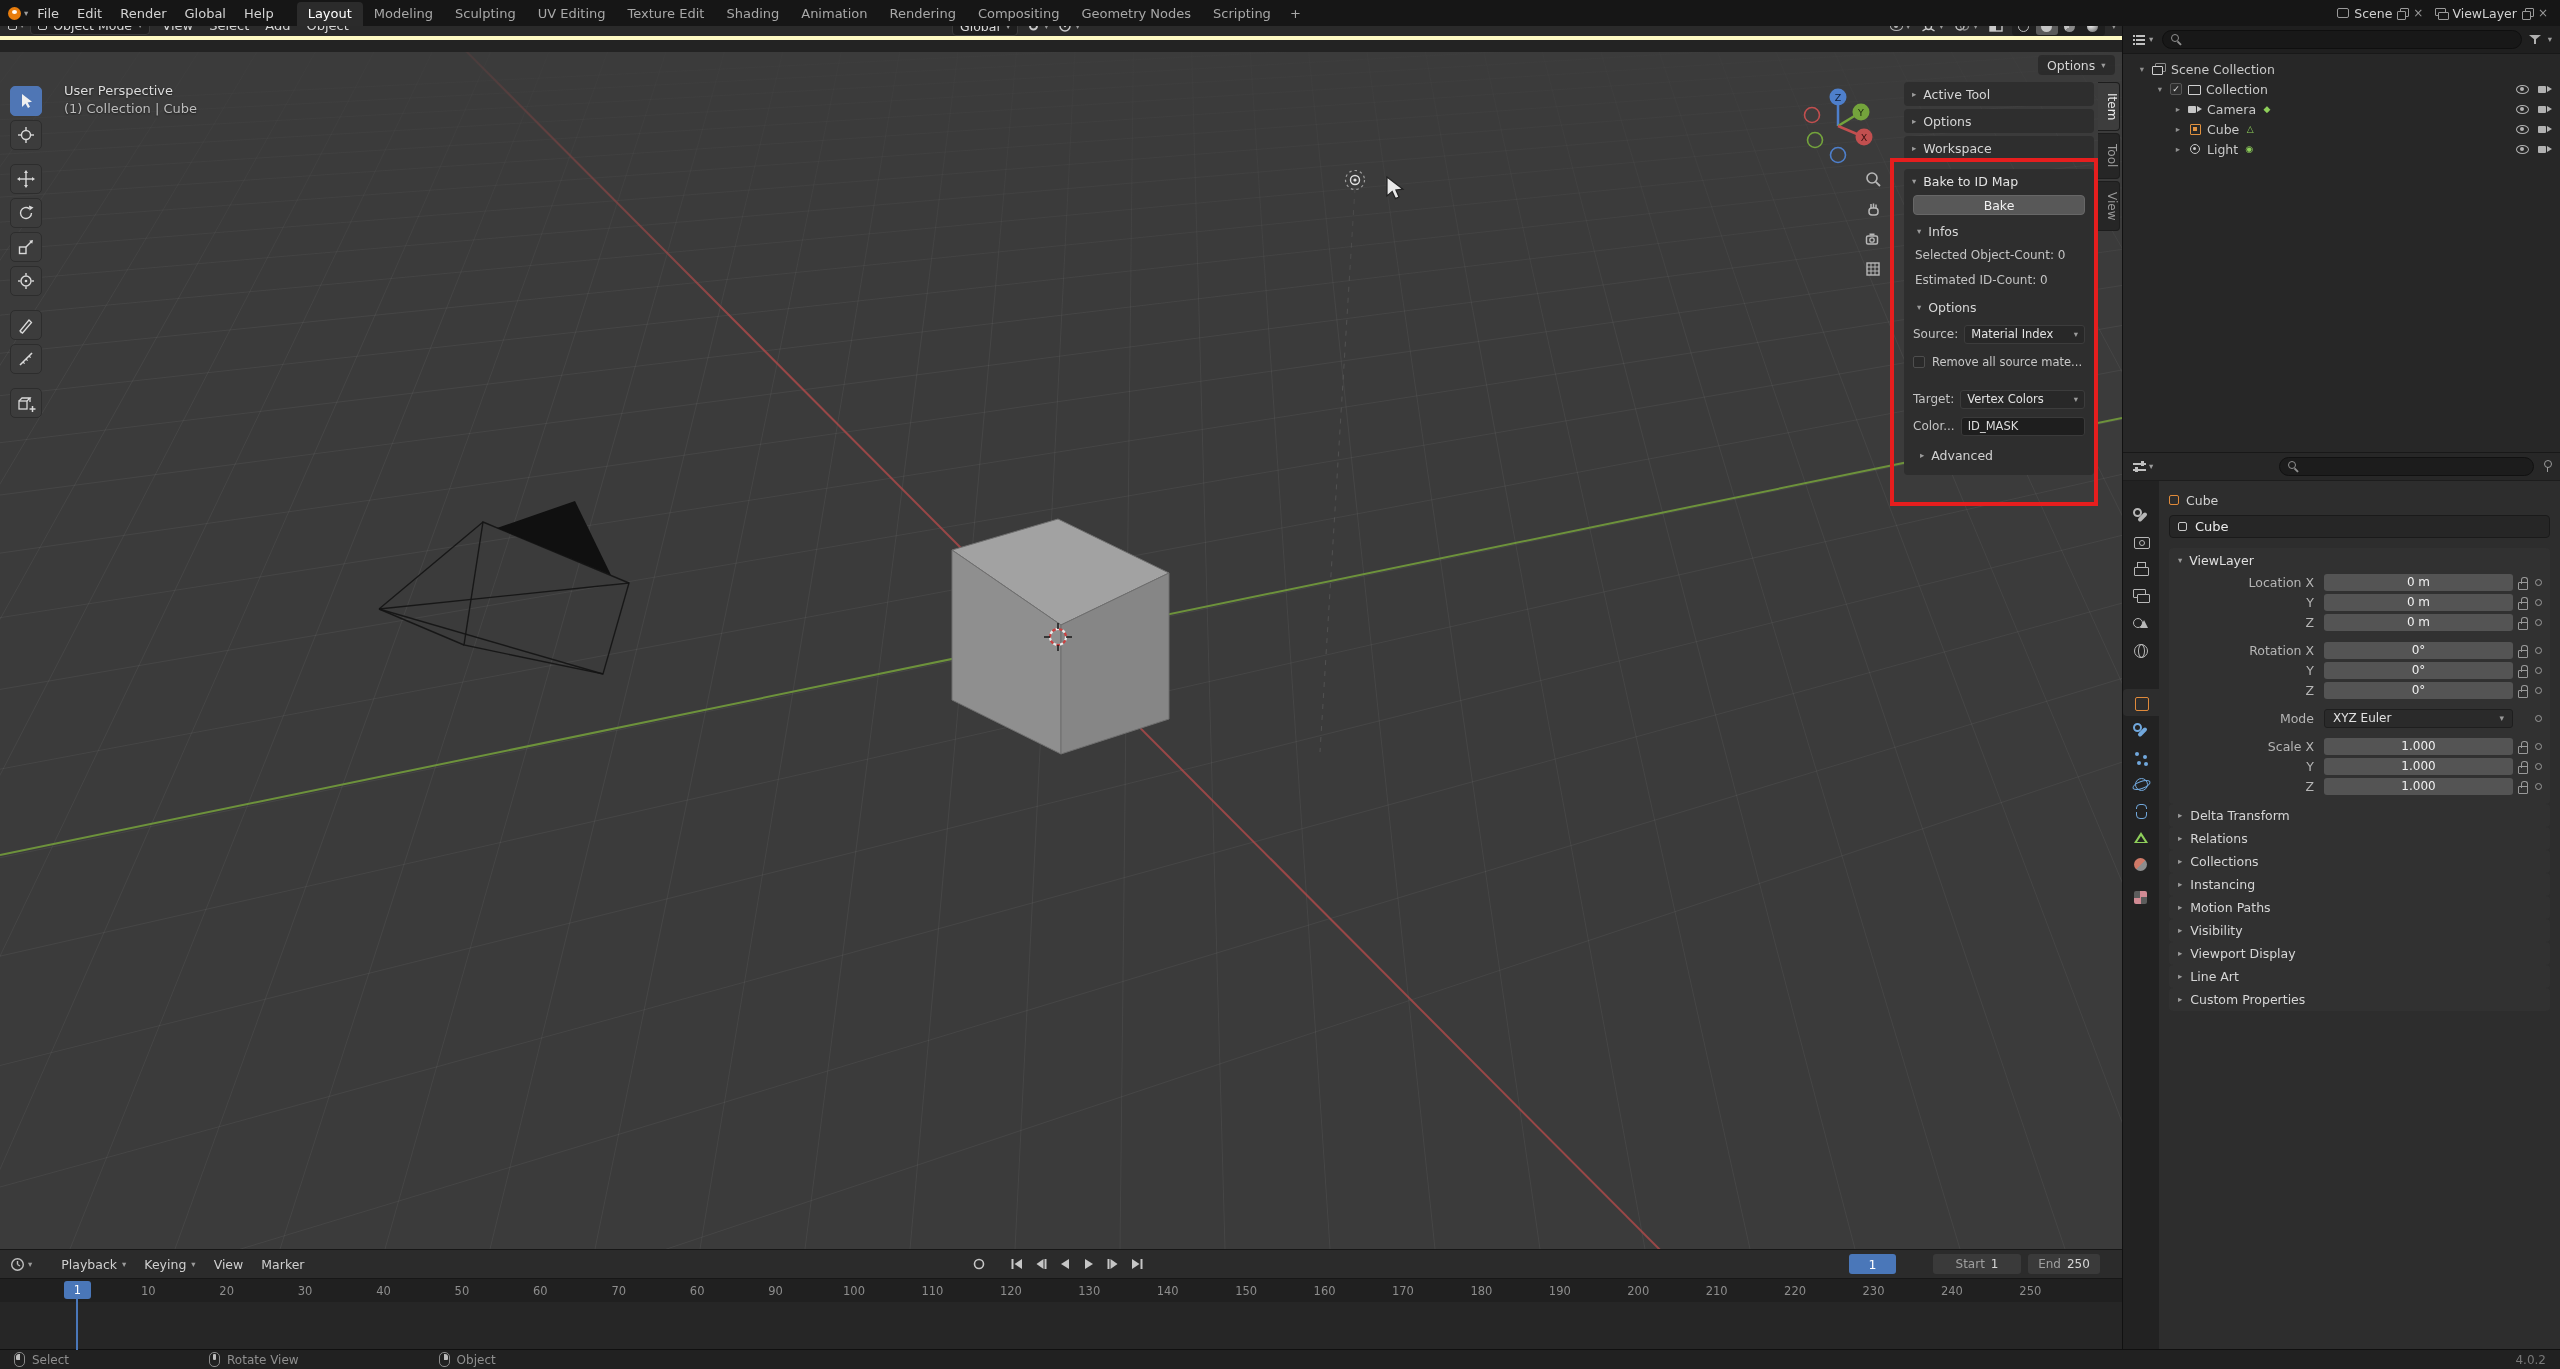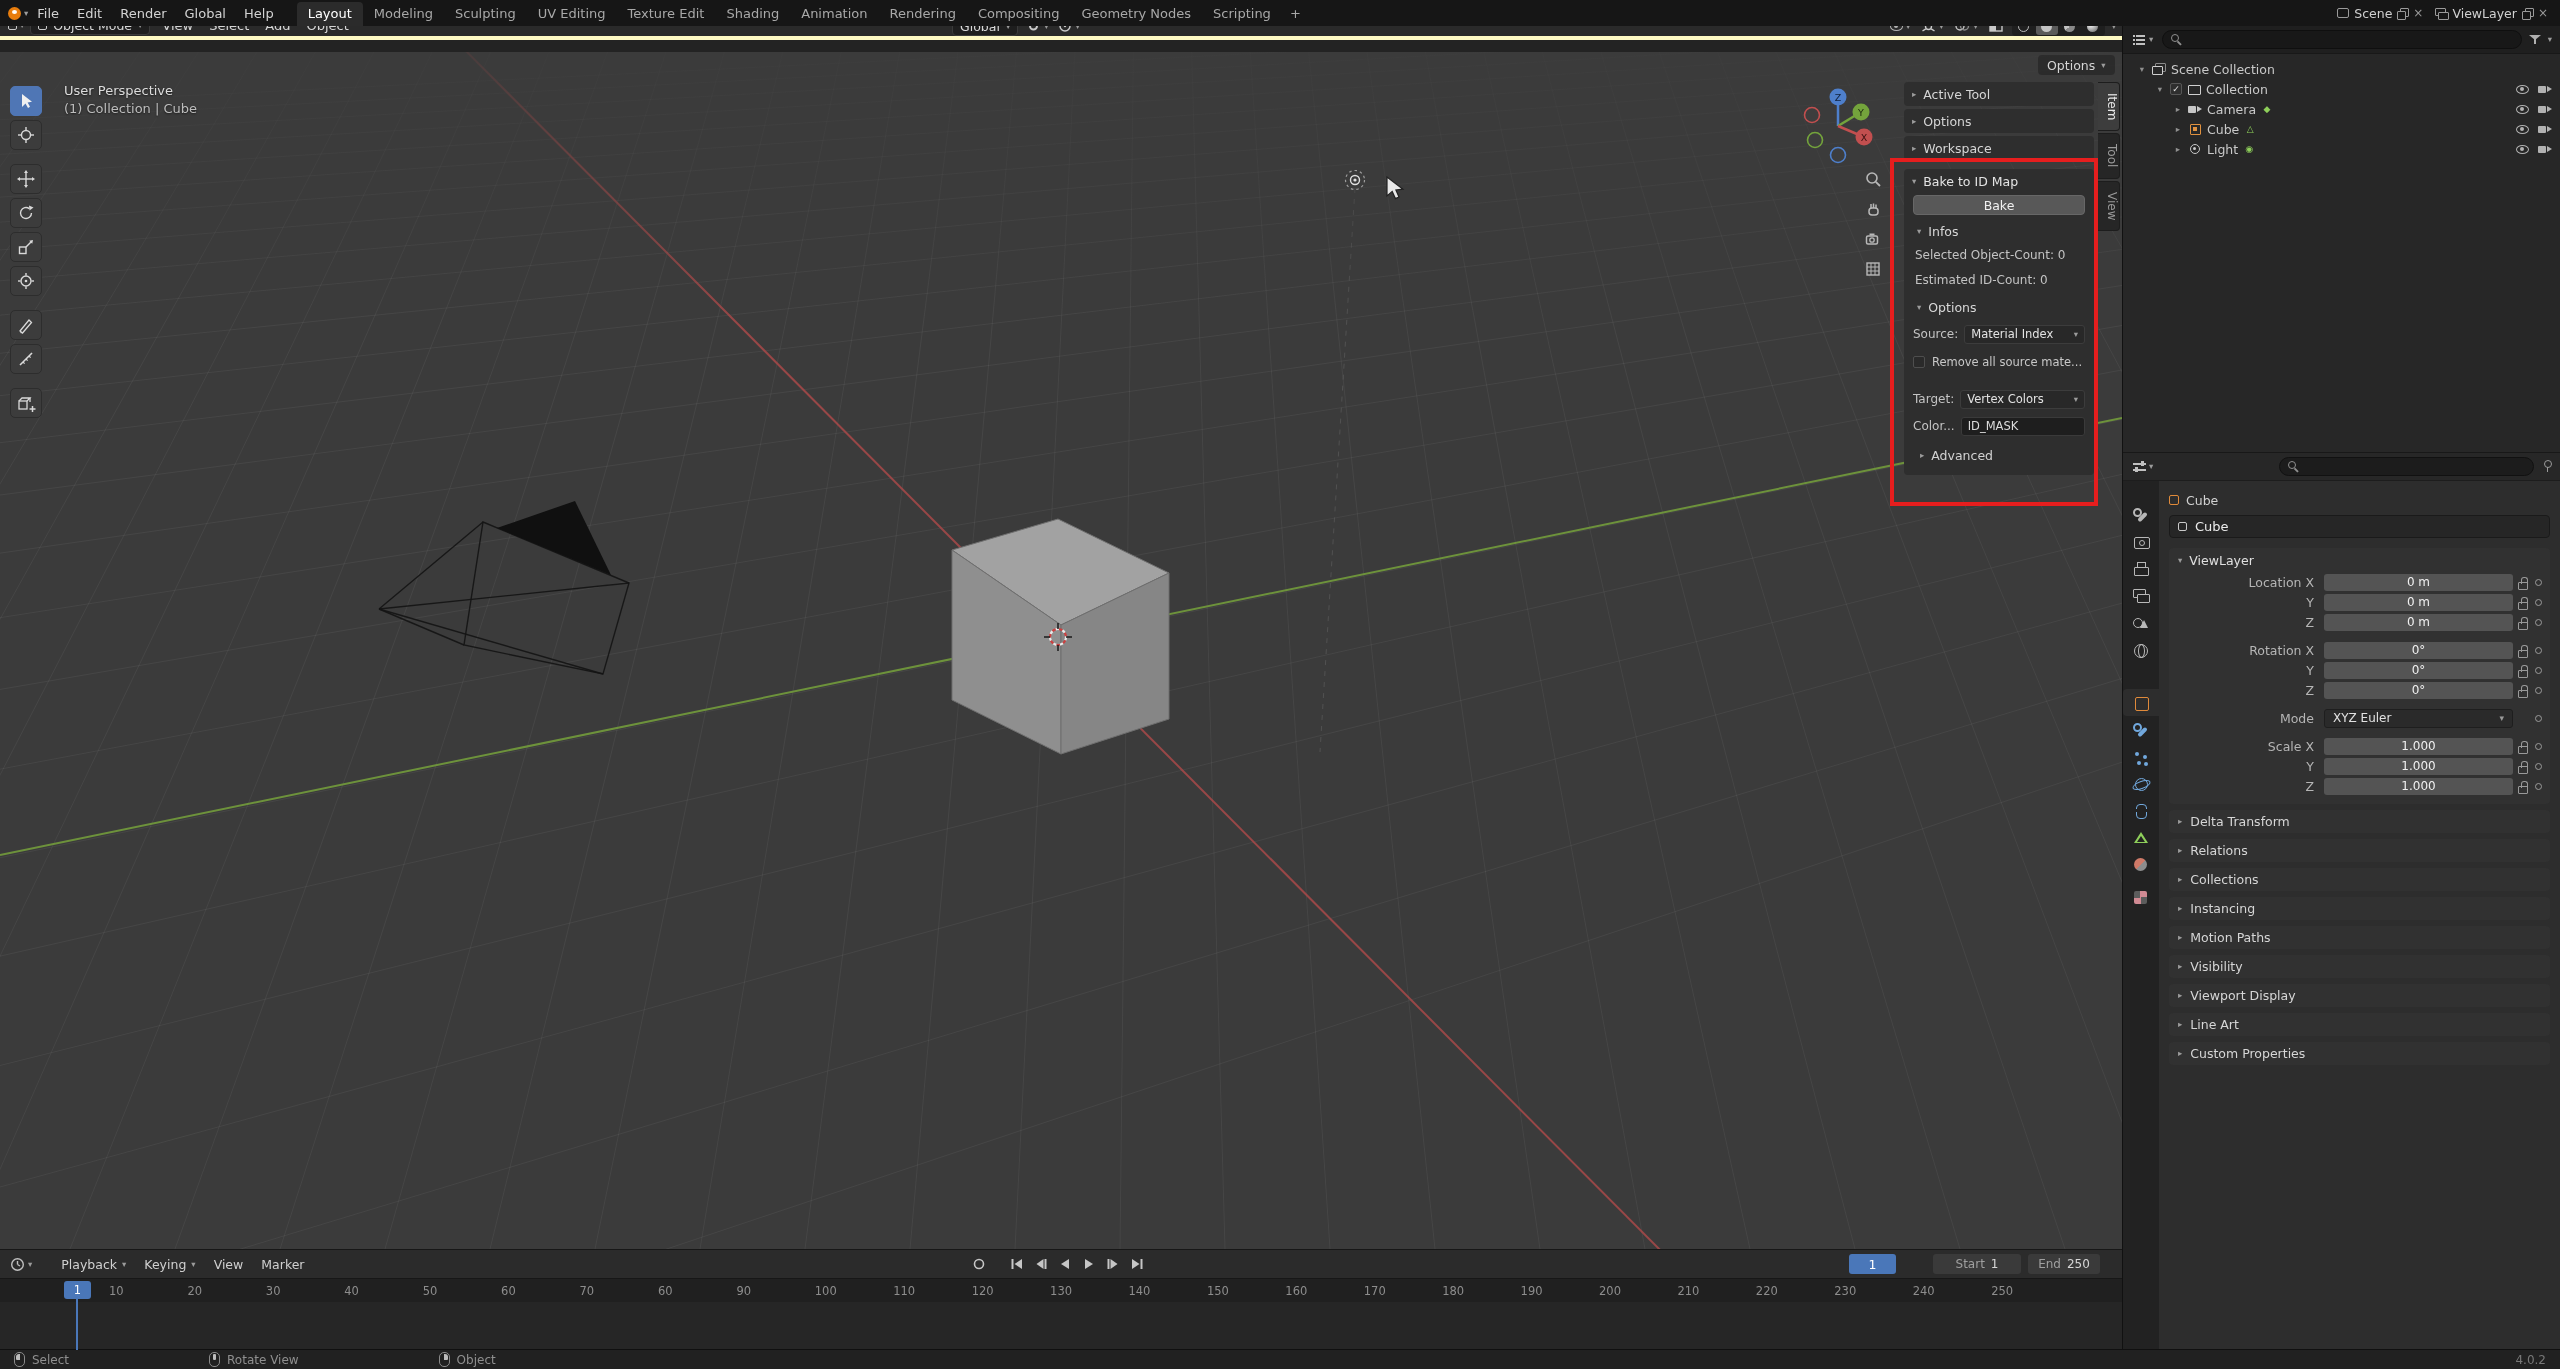--- a/index.html
+++ b/index.html
@@ -91,21 +91,21 @@
 #tl-record{position:absolute;left:968px;top:4px}
 .tl-transport{position:absolute;left:1006px;top:4px;display:flex;align-items:center;gap:3px}
 .tp-btn{width:21px;height:20px;display:flex;align-items:center;justify-content:center;border-radius:3px}
 .tl-frame{position:absolute;left:1849px;top:4px;width:47px;height:20px;background:#4a77b9;border-radius:3px;color:#fff;display:flex;align-items:center;justify-content:center;font-size:12.5px}
 .tl-range{position:absolute;top:4px;height:20px;background:#3a3a3a;border-radius:3px;display:flex;align-items:center;justify-content:center;gap:6px;font-size:12px;color:#d6d6d6}
 .tl-start{left:1933px;width:88px}
 .tl-end{left:2028px;width:72px}
 .tl-range .lbl{color:#9f9f9f}
 .tl-ruler{position:absolute;left:0;top:28px;width:100%;height:24px;background:#202020;border-top:1px solid #171717}
 .tl-ticks{position:absolute;left:109px;top:0;height:100%;display:flex}
-.tick{width:78.43px;font-size:11.5px;color:#8d8d8d;line-height:24px}
+.tick{width:78.43px;text-align:center;font-size:11.5px;color:#8d8d8d;line-height:24px}
 .tl-track{position:absolute;left:0;top:52px;width:100%;height:48px;background:#262626}
 .playhead-chip{position:absolute;left:64px;top:31px;width:27px;height:18px;background:#4a77b9;border-radius:3px;color:#fff;font-size:11.5px;display:flex;align-items:center;justify-content:center;z-index:3}
 .playhead-line{position:absolute;left:76px;top:49px;width:2px;height:51px;background:#4a77b9;z-index:2}
 
 #right-col{position:absolute;left:2122px;top:26px;width:438px;height:1323px;background:#282828;border-left:1px solid #111}
 #outliner{position:absolute;left:0;top:0;width:100%;height:426px;background:#272727}
 .ol-header{height:28px;background:#1f1f1f;display:flex;align-items:center;gap:7px;padding:0 8px;border-bottom:1px solid #181818}
 .ol-search{flex:1;height:19px;background:#181818;border:1px solid #0f0f0f;border-radius:10px;display:flex;align-items:center;padding:0 8px;gap:6px}
 .ol-rows{padding-top:5px}
 .ol-row{height:20px;display:flex;align-items:center;gap:5px;padding-right:8px;font-size:12.5px;color:#c9c9c9;padding-left:14px}
@@ -182,21 +182,21 @@
 .plabel{width:150px;text-align:right;padding-right:10px;color:#b5b5b5;font-size:12.5px;white-space:nowrap}
 .pfield{flex:1;height:17px;background:#545454;border-radius:3px;display:flex;align-items:center;justify-content:center;color:#f0f0f0;font-size:12px}
 .prow[data-type="dropdown"] .pfield{background:#2a2a2a;border:1px solid #1e1e1e;justify-content:flex-start;padding:0 8px;height:19px;color:#e2e2e2}
 .prow[data-type="dropdown"] .pfield::after{content:"▾";margin-left:auto;font-size:9px;color:#9a9a9a}
 .plock{width:18px;position:relative;height:13px;flex:none}
 .plock::before{content:"";position:absolute;left:5px;top:6px;width:8px;height:6px;border:1.2px solid #999;border-radius:1px}
 .plock::after{content:"";position:absolute;left:8px;top:1px;width:5px;height:6px;border:1.2px solid #999;border-bottom:none;border-radius:3px 3px 0 0}
 .prow[data-lock="false"] .plock{visibility:hidden}
 .pdot{width:14px;display:flex;justify-content:center;flex:none}
 .pdot::before{content:"";width:5px;height:5px;border:1.2px solid #9a9a9a;border-radius:50%}
-.cpanel{margin-top:6px;height:23px;background:#313131;border-radius:4px;display:flex;align-items:center;gap:8px;padding:0 9px;color:#d6d6d6;font-size:12.5px}
+.cpanel{height:23px;background:#313131;border-radius:4px;display:flex;align-items:center;gap:8px;padding:0 9px;color:#d6d6d6;font-size:12.5px}
 
 #statusbar{position:absolute;left:0;top:1349px;width:2560px;height:20px;background:#212121;border-top:1px solid #101010;display:flex;align-items:center;gap:140px;padding:0 14px;font-size:12px;color:#8f8f8f}
 .sb-item{display:flex;align-items:center;gap:7px}
 .mi{width:11px;height:15px;border:1px solid #8a8a8a;border-radius:5px;position:relative;flex:none}
 .mi::before{content:"";position:absolute;top:1px;height:6px;background:#bdbdbd}
 .mi[data-btn="left"]::before{left:1px;width:4px;border-radius:3px 0 0 1px}
 .mi[data-btn="middle"]::before{left:3px;width:3px;border-radius:1px}
 .mi[data-btn="right"]::before{right:1px;width:4px;border-radius:0 3px 1px 0}
 .sb-version{margin-left:auto;color:#787878}
 

